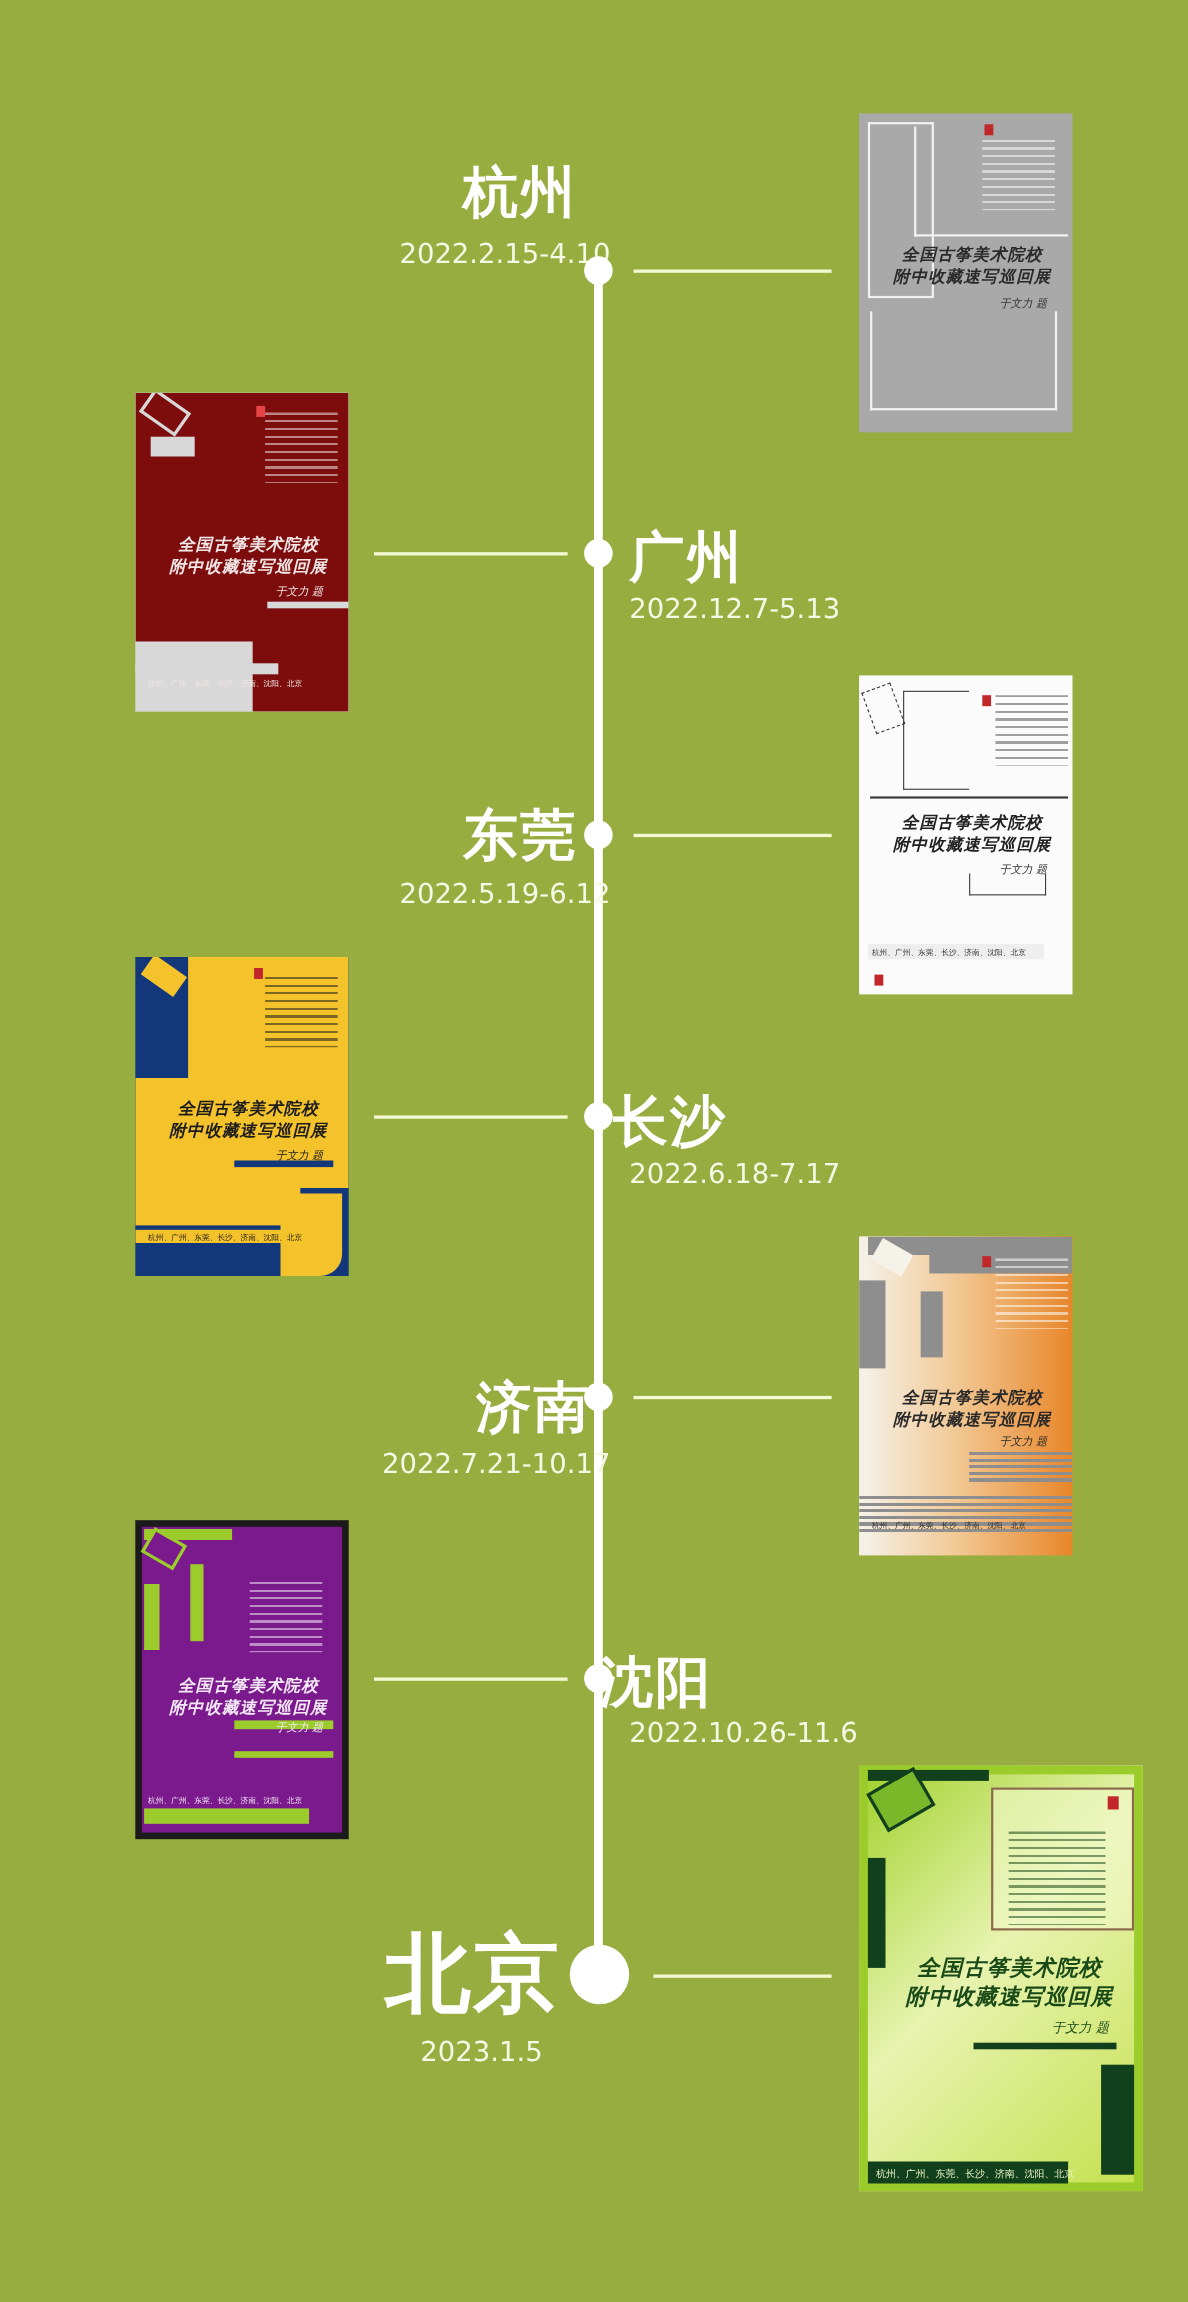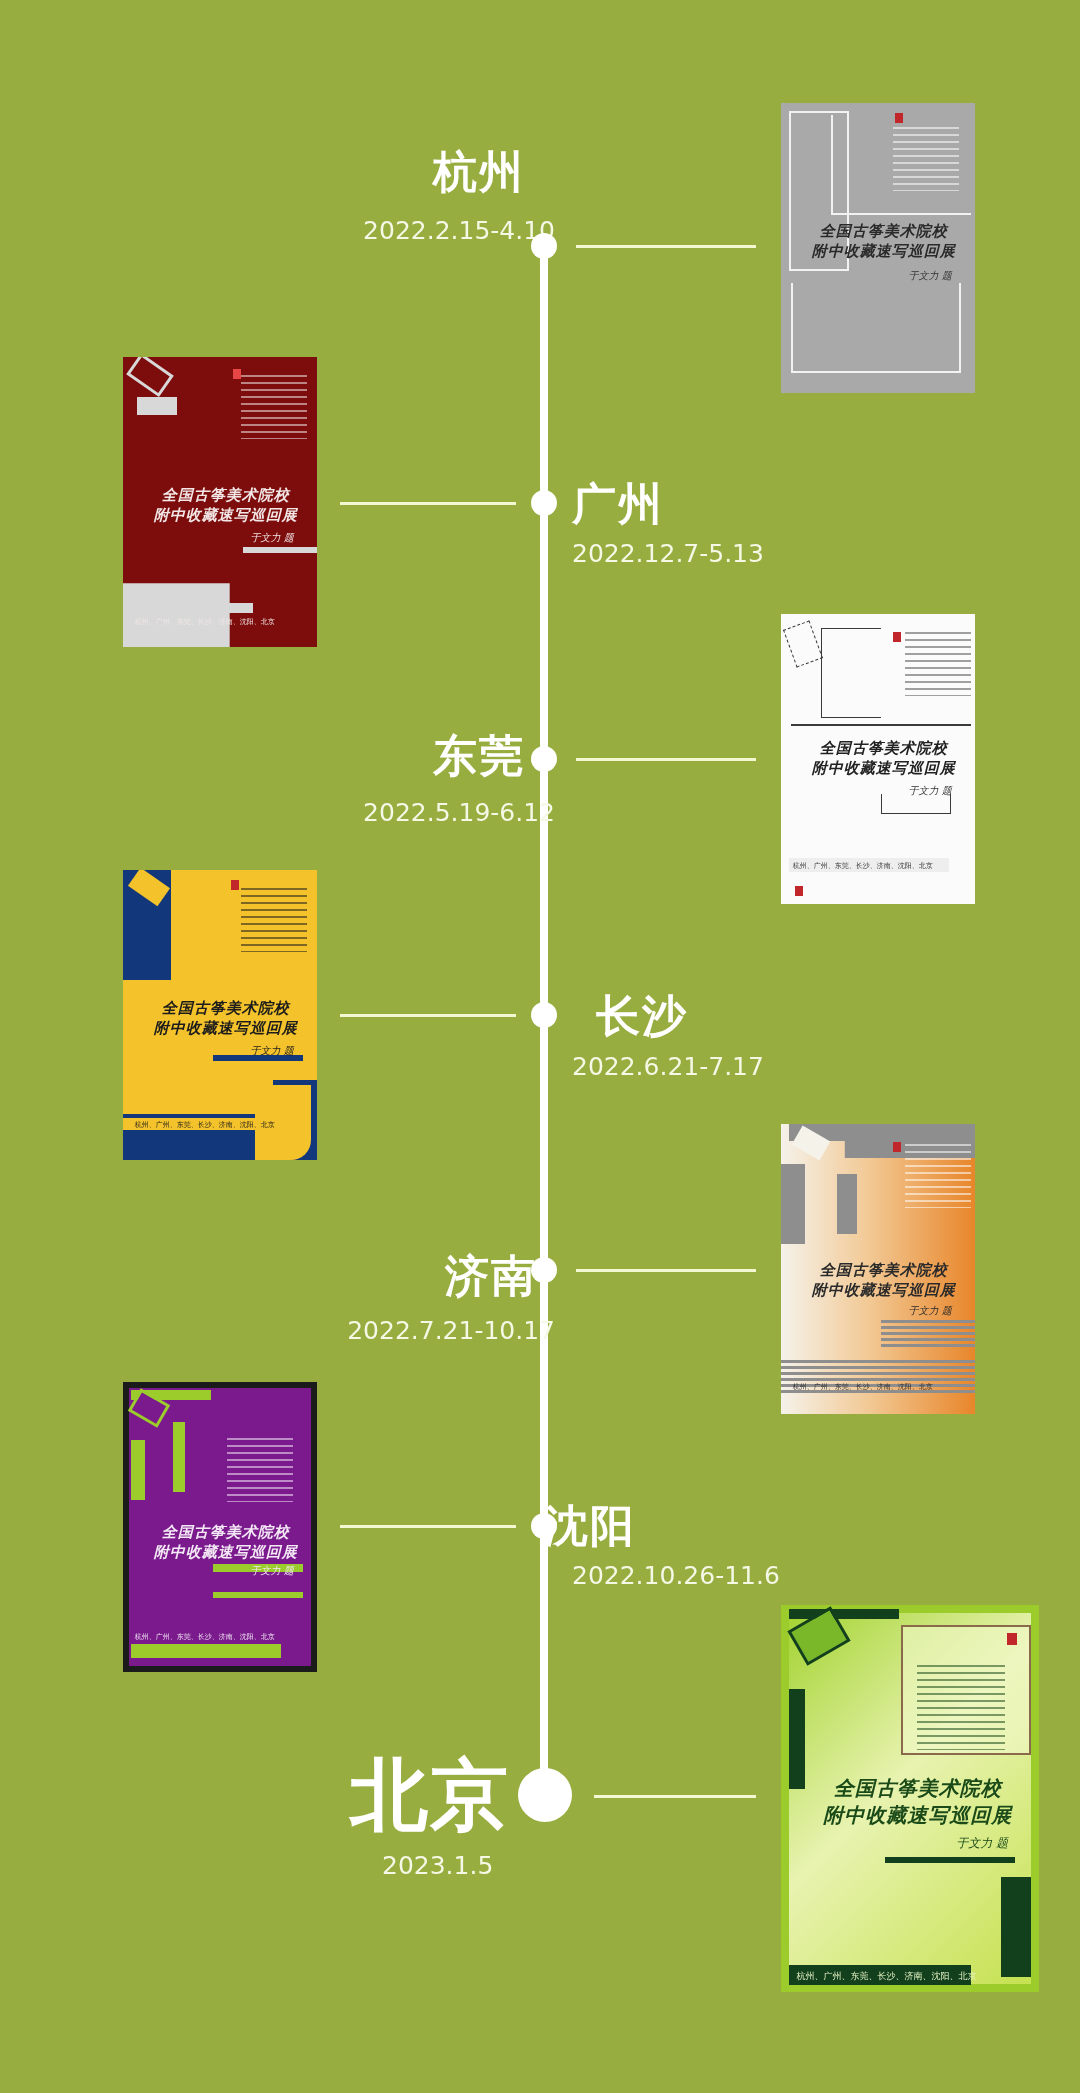--- a/index.html
+++ b/index.html
@@ -15,21 +15,21 @@
   }
   .dot {
     position: absolute; width: 26px; height: 26px; border-radius: 50%;
     background: #ffffff;
   }
   .dot.big { width: 54px; height: 54px; }
   .connector {
     position: absolute; height: 3px; background: #f3f8d2;
   }
   .city {
-    position: absolute; color: #ffffff; font-weight: bold; font-size: 44px;
+    position: absolute; color: #ffffff; font-weight: bold; font-size: 50px;
     line-height: 1; letter-spacing: 2px; white-space: nowrap;
   }
   .city.big { font-size: 78px; }
   .date {
     position: absolute; color: #f4f8e4; font-size: 25px; line-height: 1;
     white-space: nowrap;
   }
   .right { text-align: right; }
 
   
@@ -133,22 +133,22 @@
   <div class="txtcol" style="left:118px; top:18px; color:#1c1c1c;"></div>
   <div class="calli" style="top:128px; font-size:15px; color:#1c1c1c;">
     <div>全国古筝美术院校</div>
     <div>附中收藏速写巡回展</div>
   </div>
   <div class="sig" style="top:174px; color:#1c1c1c;">于文力 题</div>
   <div class="footer" style="top:250px; color:#1c1c1c;">杭州、广州、东莞、长沙、济南、沈阳、北京</div>
 </div>
 <div class="connector" style="left:340px; top:1014px; width:176px;"></div>
 <div class="dot" style="left:531px; top:1002px;"></div>
-<div class="city" style="left:596px; top:994px;">长沙</div>
-<div class="date" style="left:572px; top:1054px;">2022.6.21-7.17</div>
+<div class="city" style="left:557px; top:994px;">长沙</div>
+<div class="date" style="left:572px; top:1054px;">2022.6.18-7.17</div>
 
 <div class="city right" style="left:402px; top:1254px; width:135px;">济南</div>
 <div class="date right" style="left:280px; top:1318px; width:275px;">2022.7.21-10.17</div>
 <div class="dot" style="left:531px; top:1257px;"></div>
 <div class="connector" style="left:576px; top:1269px; width:180px;"></div>
 <div class="poster" style="left:781px; top:1124px; width:194px; height:290px; background:linear-gradient(90deg,#f5f2ea 0%,#f2c995 45%,#e8862a 100%);">
   <div class="shape" style="left:8px; top:0; width:186px; height:34px; background:#8e8e8e; clip-path:polygon(0 0,100% 0,100% 100%,30% 100%,30% 50%,0 50%);"></div>
   <div class="shape" style="left:14px; top:8px; width:32px; height:22px; background:#f5f2ea; transform:rotate(30deg);"></div>
   <div class="shape" style="left:0; top:40px; width:24px; height:80px; background:#8e8e8e;"></div>
   <div class="shape" style="left:56px; top:50px; width:20px; height:60px; background:#8e8e8e;"></div>

